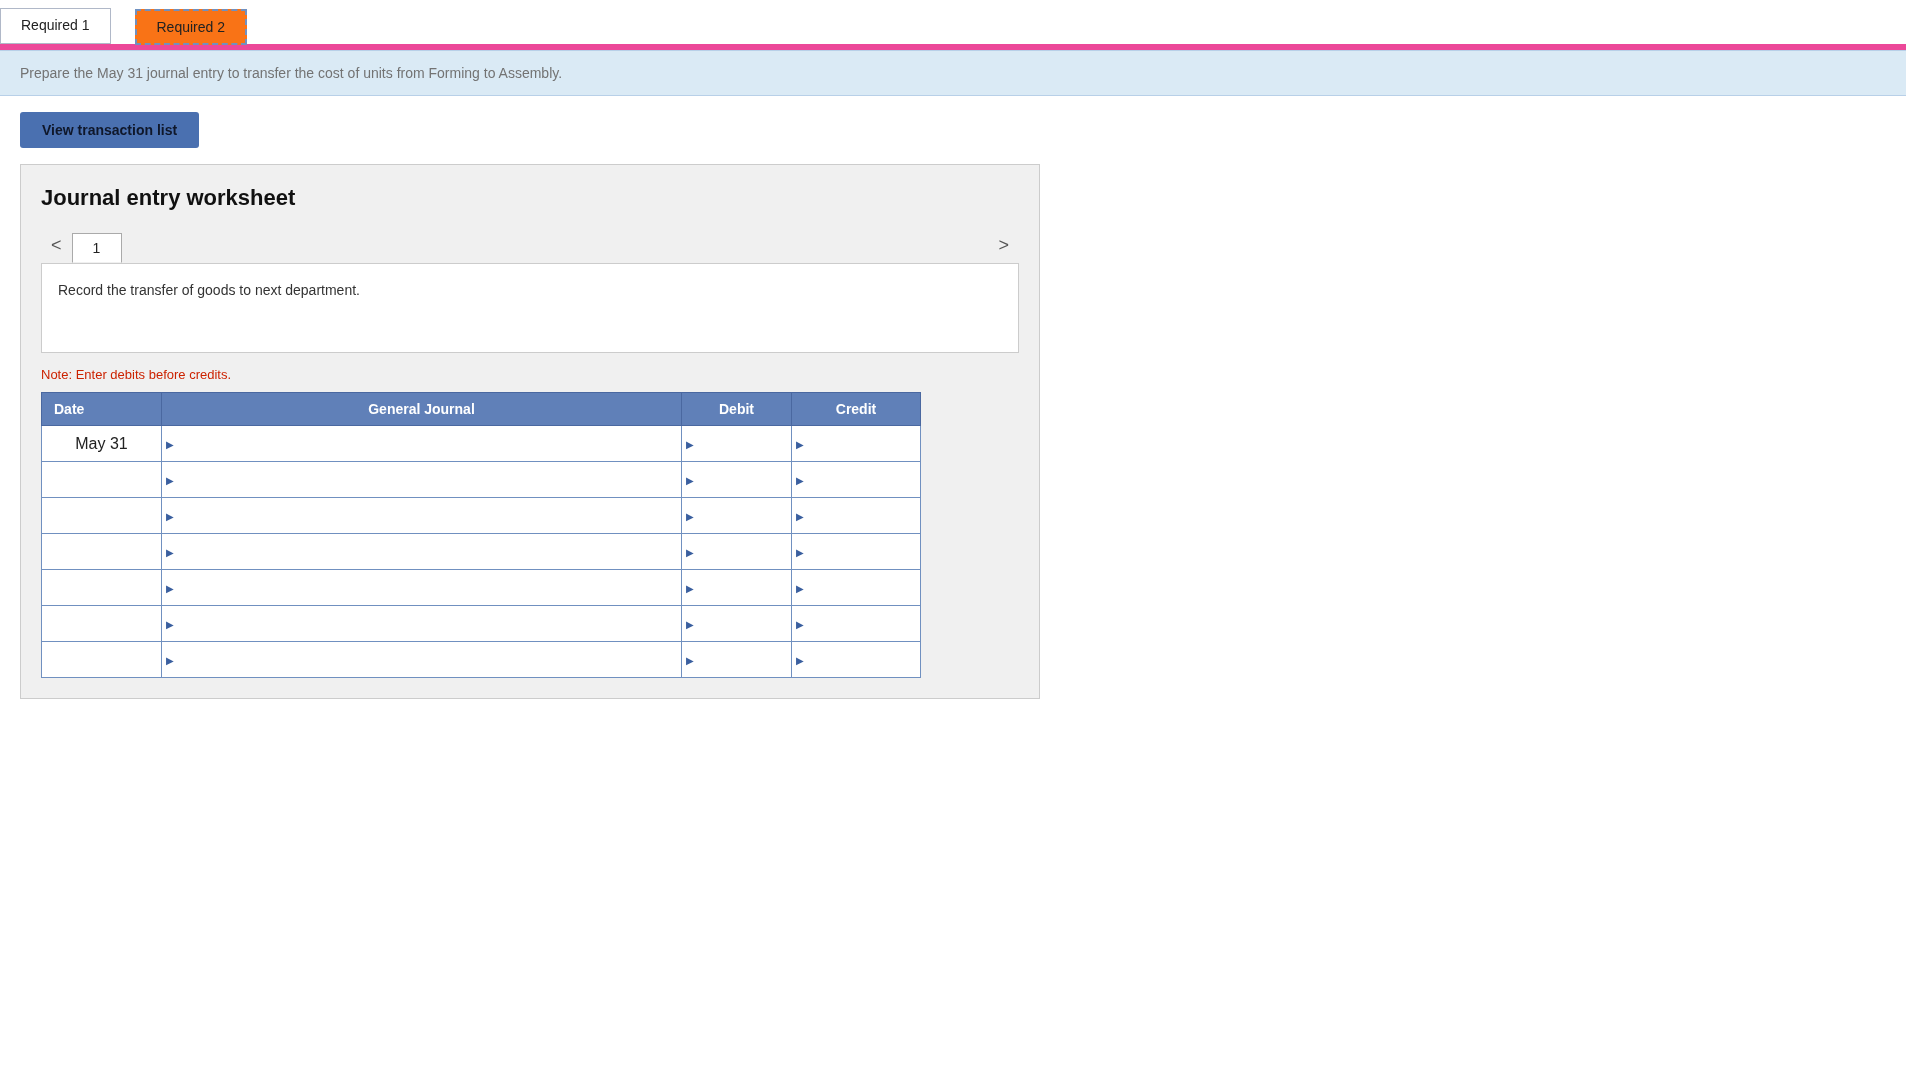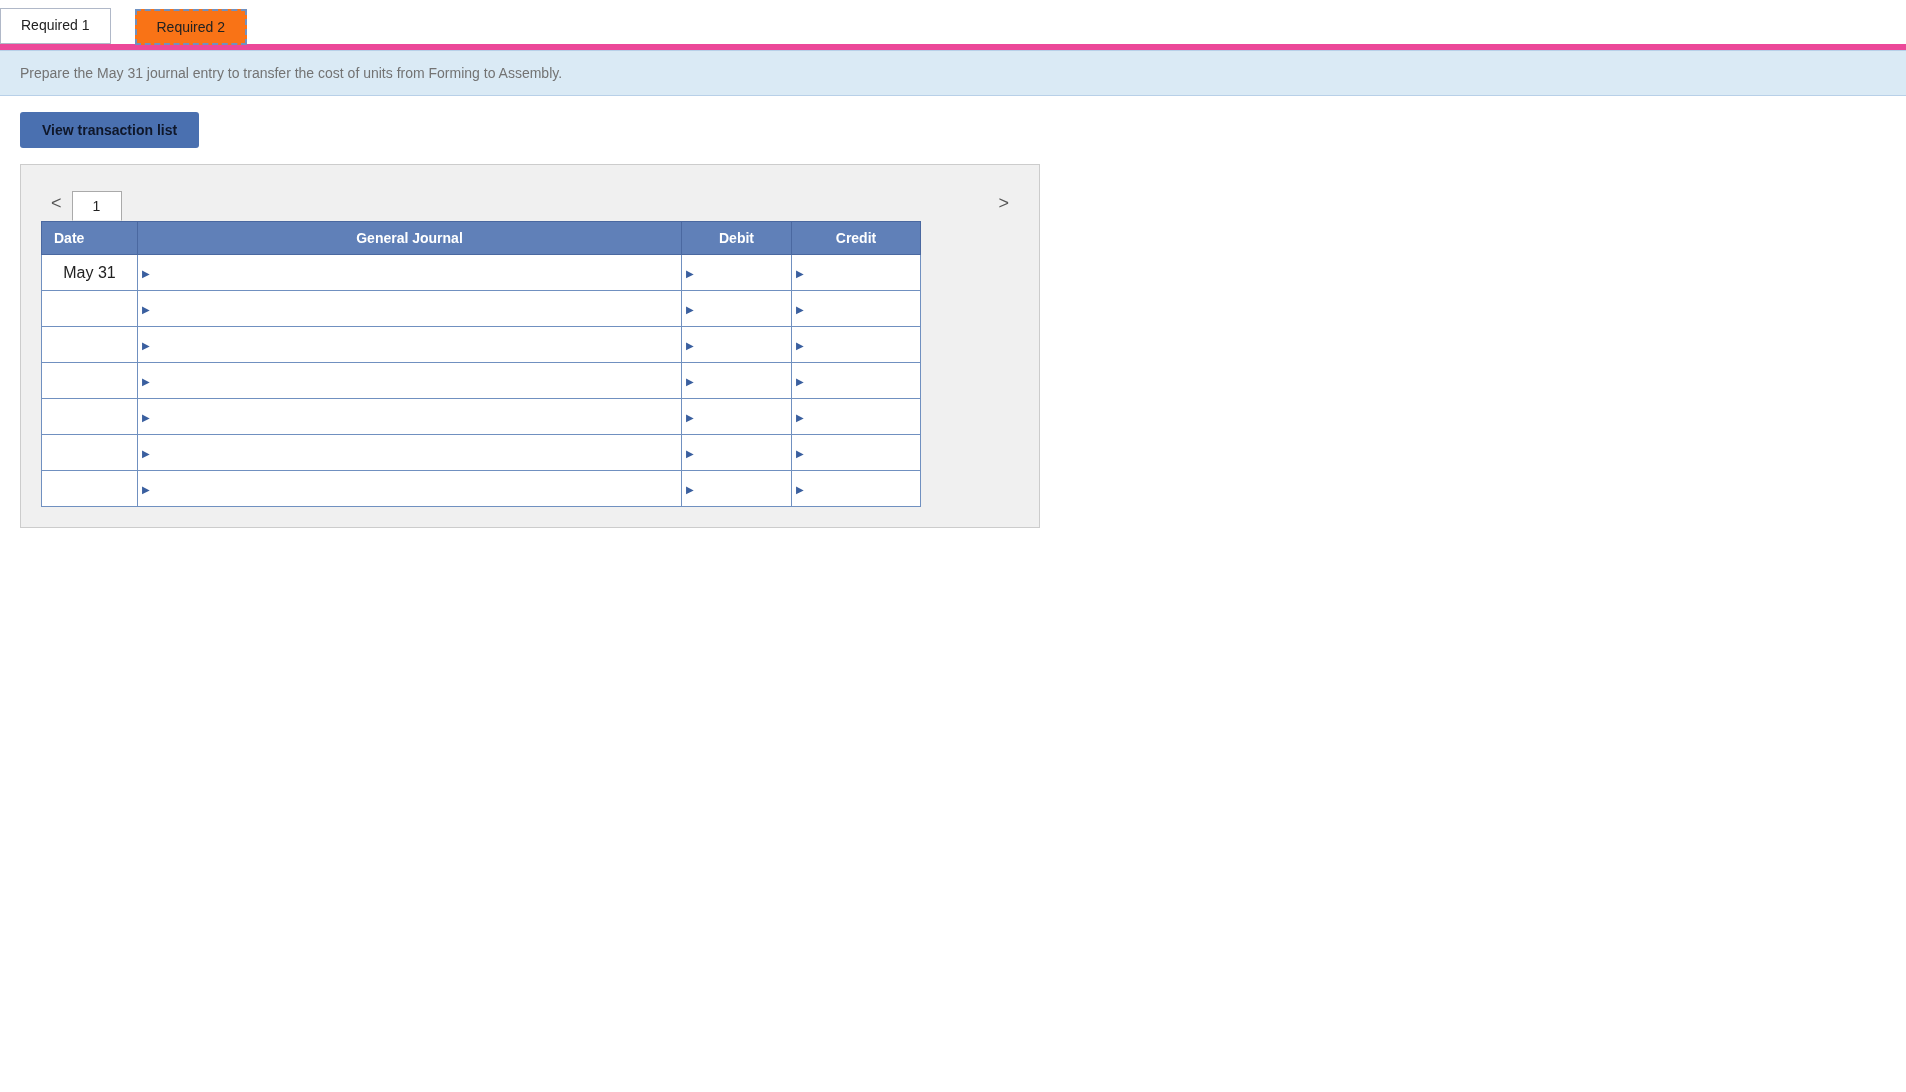--- a/index.html
+++ b/index.html
@@ -182,21 +182,21 @@
       content: '▶';
       position: absolute;
       left: 4px;
       top: 50%;
       transform: translateY(-50%);
       color: #3a5f9f;
       font-size: 10px;
     }
 
     
-    .col-date { width: 96px; }
+    .col-date { width: 120px; }
     .col-journal { width: auto; }
     .col-debit { width: 110px; }
     .col-credit { width: 129px; }
   </style>
 </head>
 <body>
 
 
 
 
@@ -214,31 +214,36 @@
   <span>Prepare the May 31 journal entry to transfer the cost of units from Forming to Assembly.</span>
 </div>
 
 
 <button class="btn-view-transaction">
   <span>View transaction list</span>
 </button>
 
 
 <div class="worksheet-container">
+  <div class="worksheet-title">Journal entry worksheet</div>
 
   <div class="journal-tab-nav">
     <span class="nav-arrow">&lt;</span>
     <div class="journal-tab">
       <span>1</span>
     </div>
     <span style="flex:1;"></span>
     <span class="nav-arrow">&gt;</span>
   </div>
 
-
+  <div class="description-box">
+    <span>Record the transfer of goods to next department.</span>
+  </div>
+
+  <div class="note-text">Note: Enter debits before credits.</div>
 
   <table class="journal-table">
     <thead>
       <tr>
         <th class="col-date">
           <span>Date</span>
         </th>
         <th class="col-journal center">
           <span>General Journal</span>
         </th>

